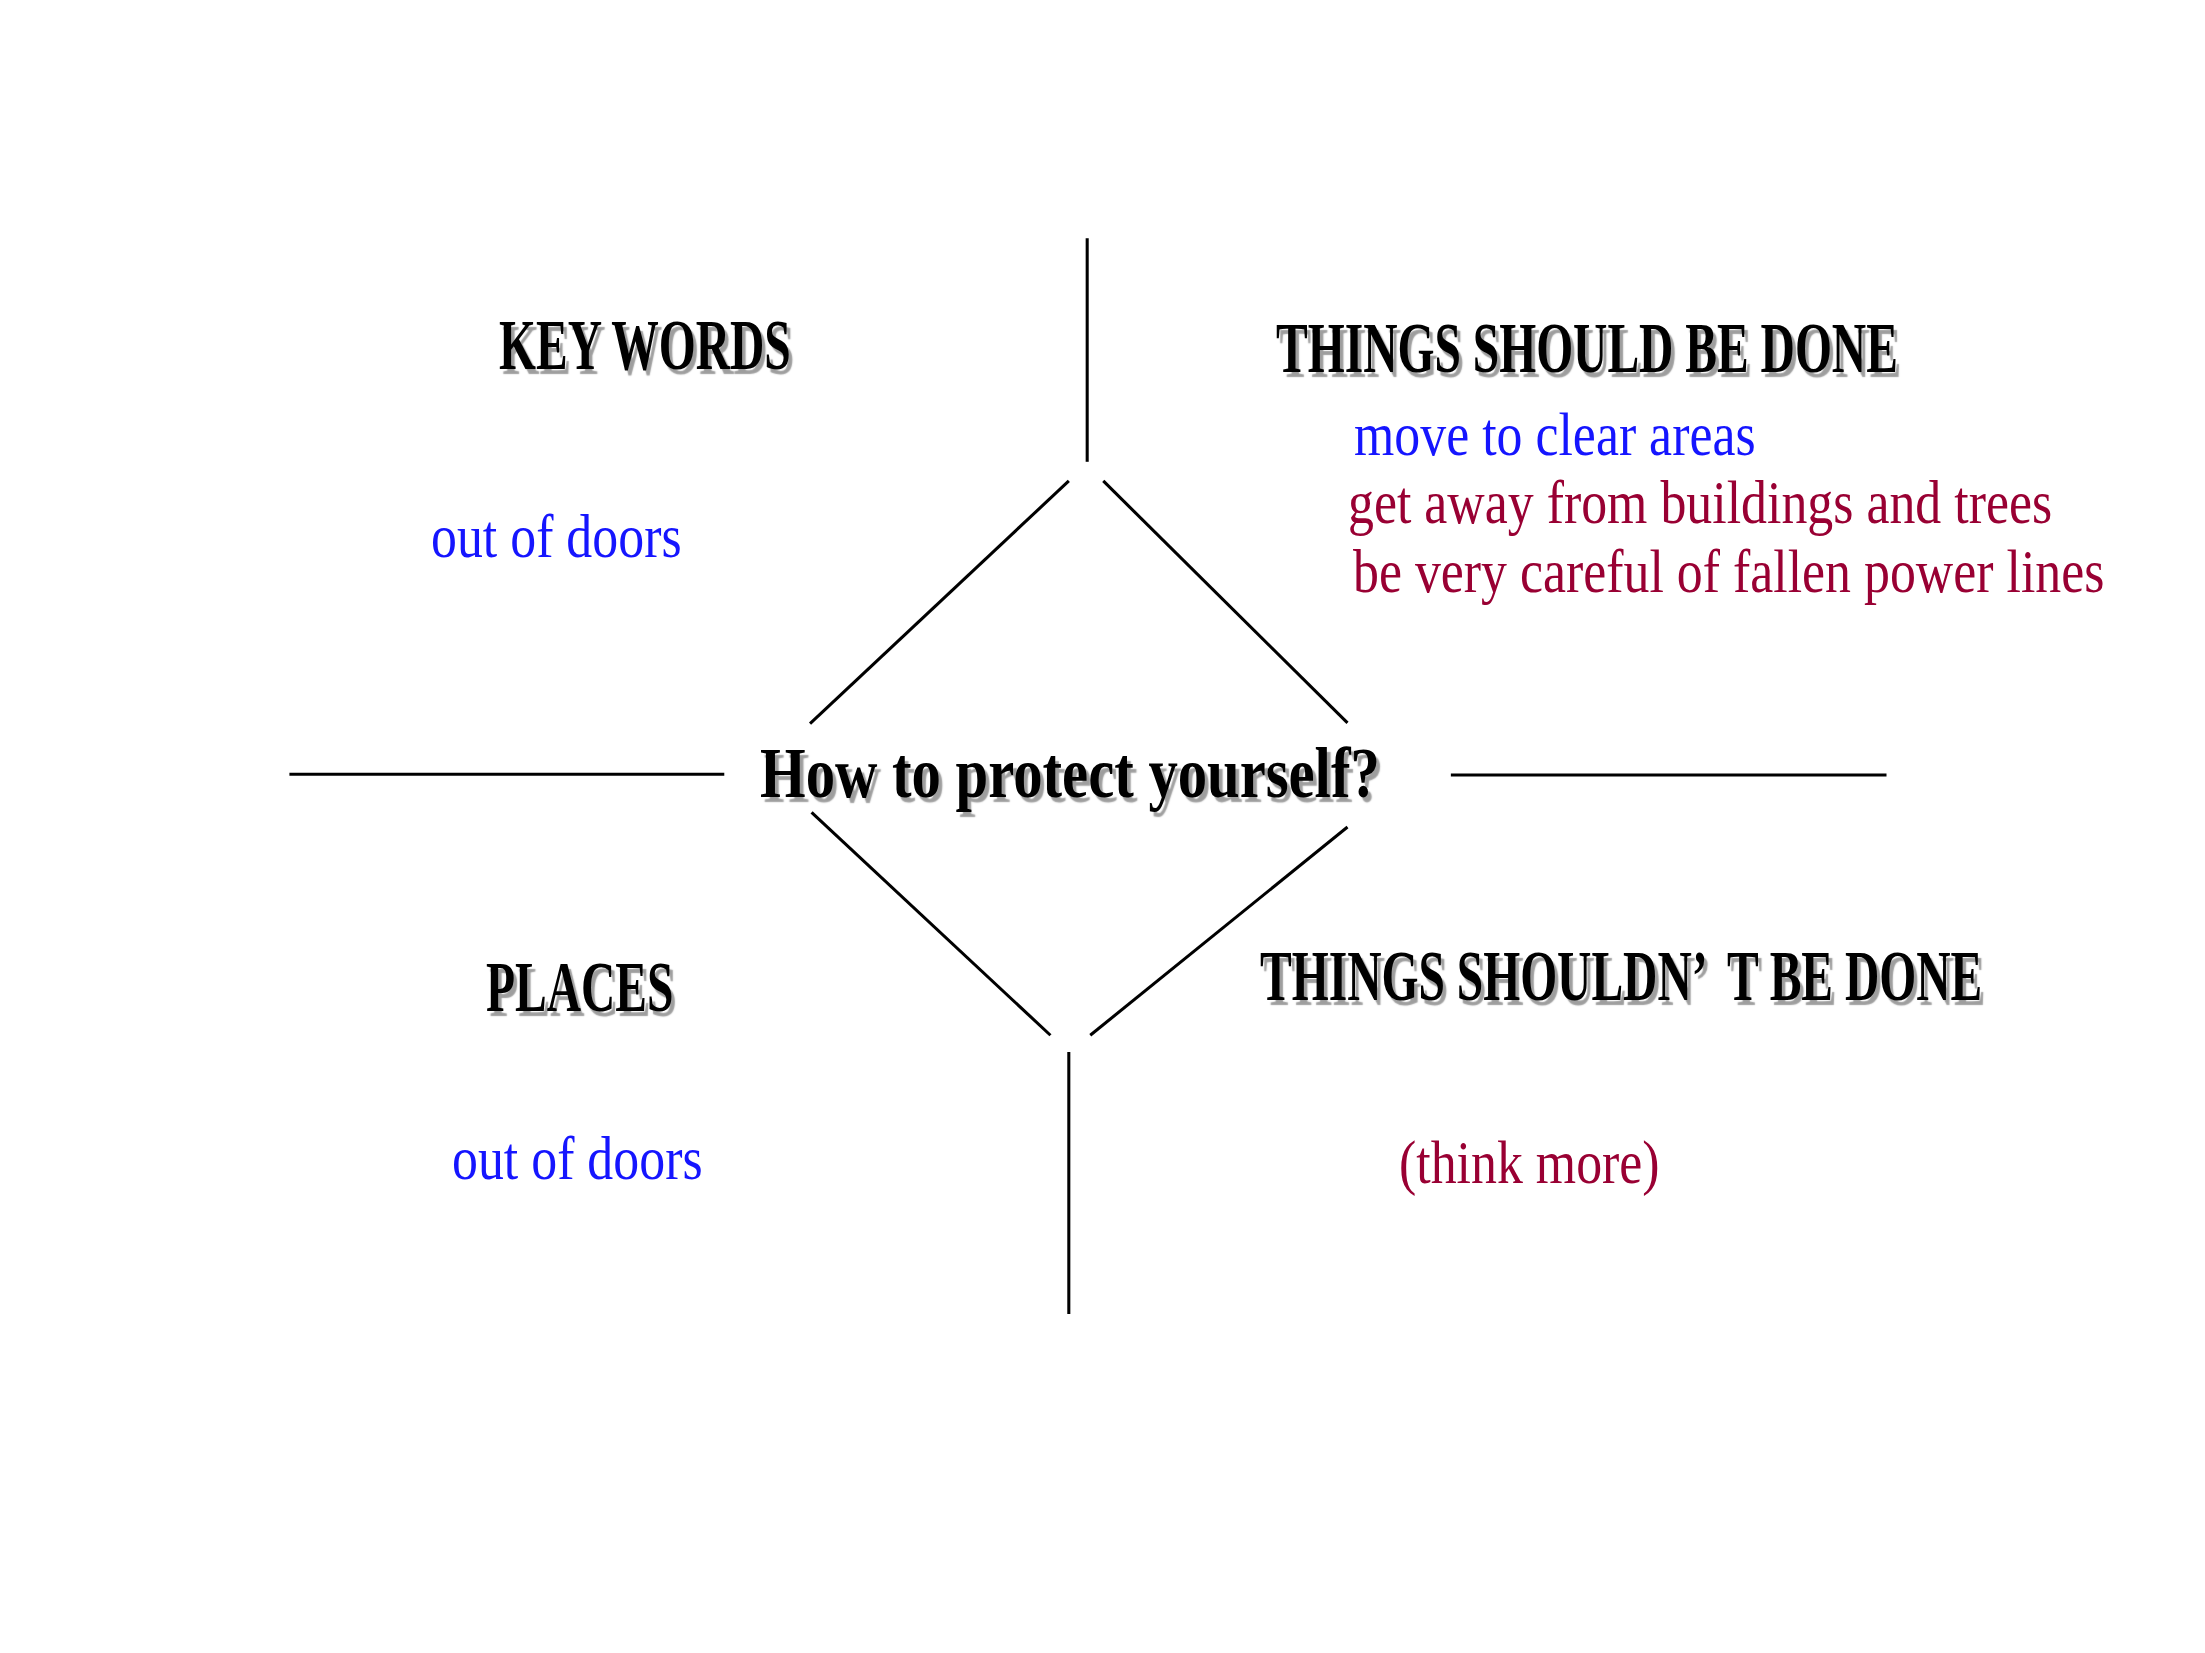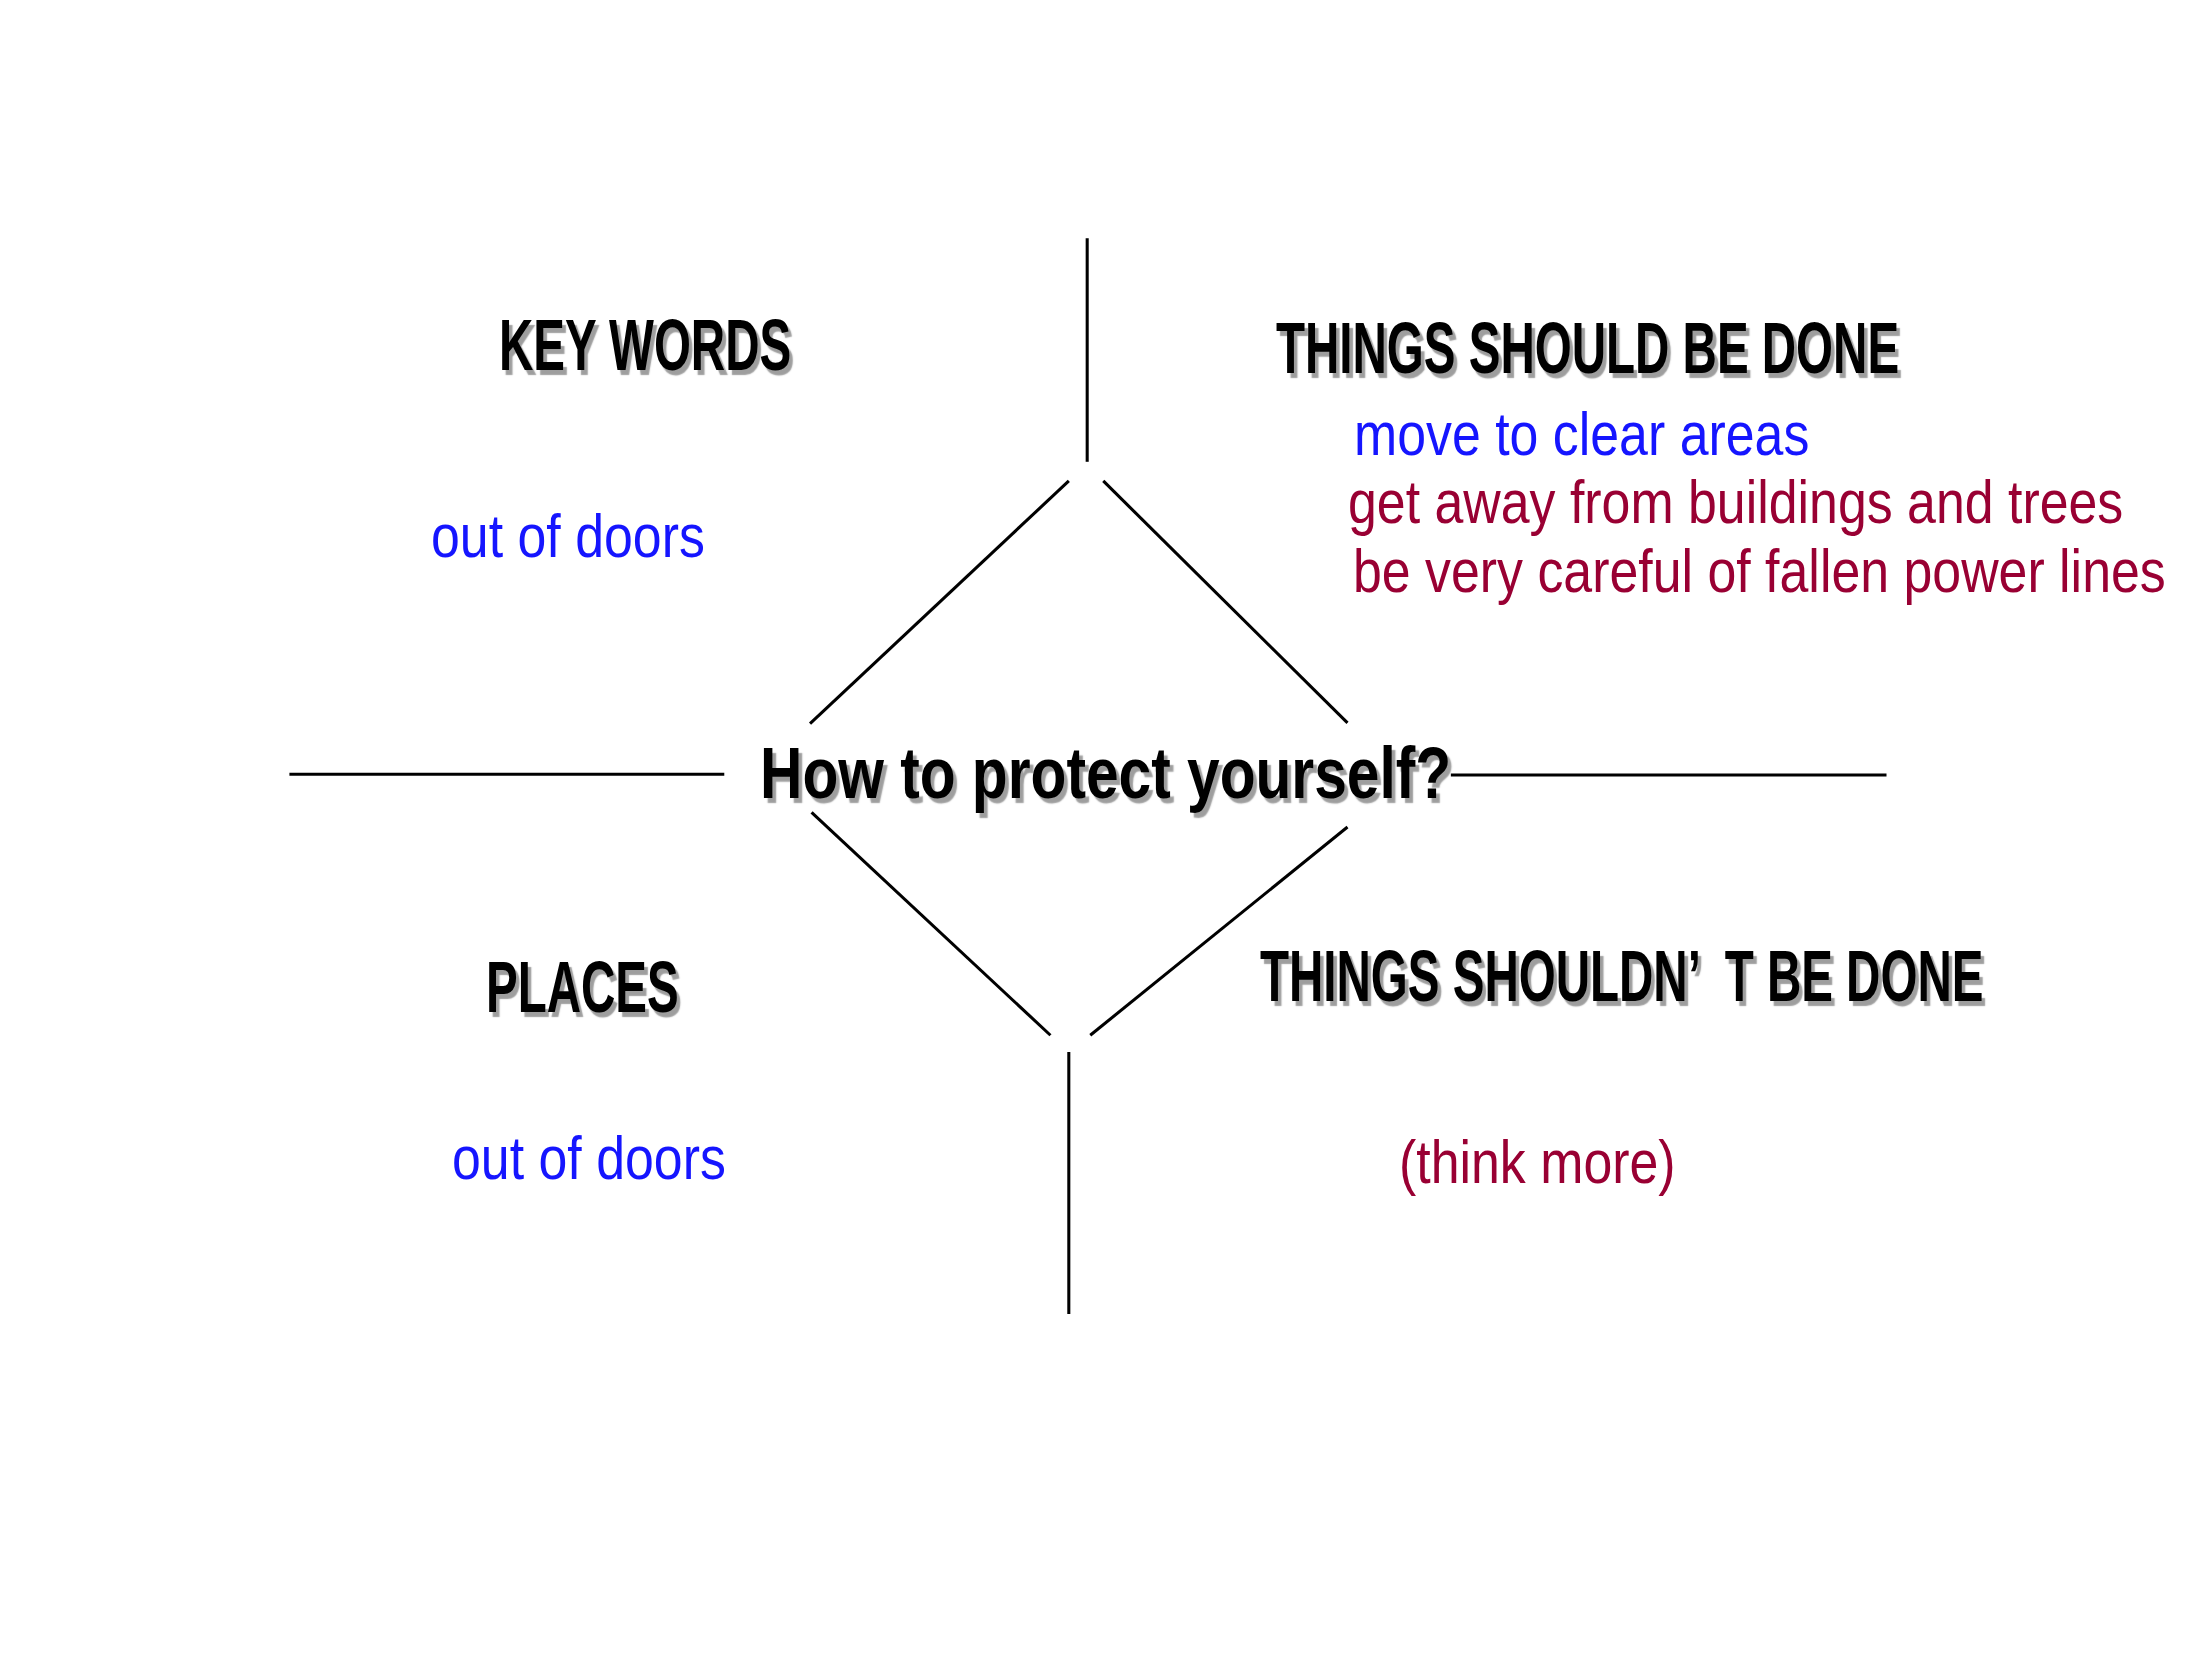--- a/index.html
+++ b/index.html
@@ -2,21 +2,21 @@
 <html style="--text-black: #000000; --shadow-gray: #9e9e9e; --keyword-blue: #1515ff; --warning-maroon: #990033; --line-black: #000000;font-size:12.3px"><head>
 <meta charset="utf-8">
 <style>
   html, body { margin: 0; padding: 0; background: #ffffff; }
   .stage {
     position: relative;
     width: 2205px;
     height: 1654px;
     background: #ffffff;
     overflow: hidden;
-    font-family: Liberation Sans, sans-serif;
+    font-family: Liberation Serif, serif;
   }
   .lines-layer {
     position: absolute;
     inset: 0;
     width: 100%;
     height: 100%;
   }
   .lines-layer line {
     stroke: #000000;
     stroke-width: 4;

